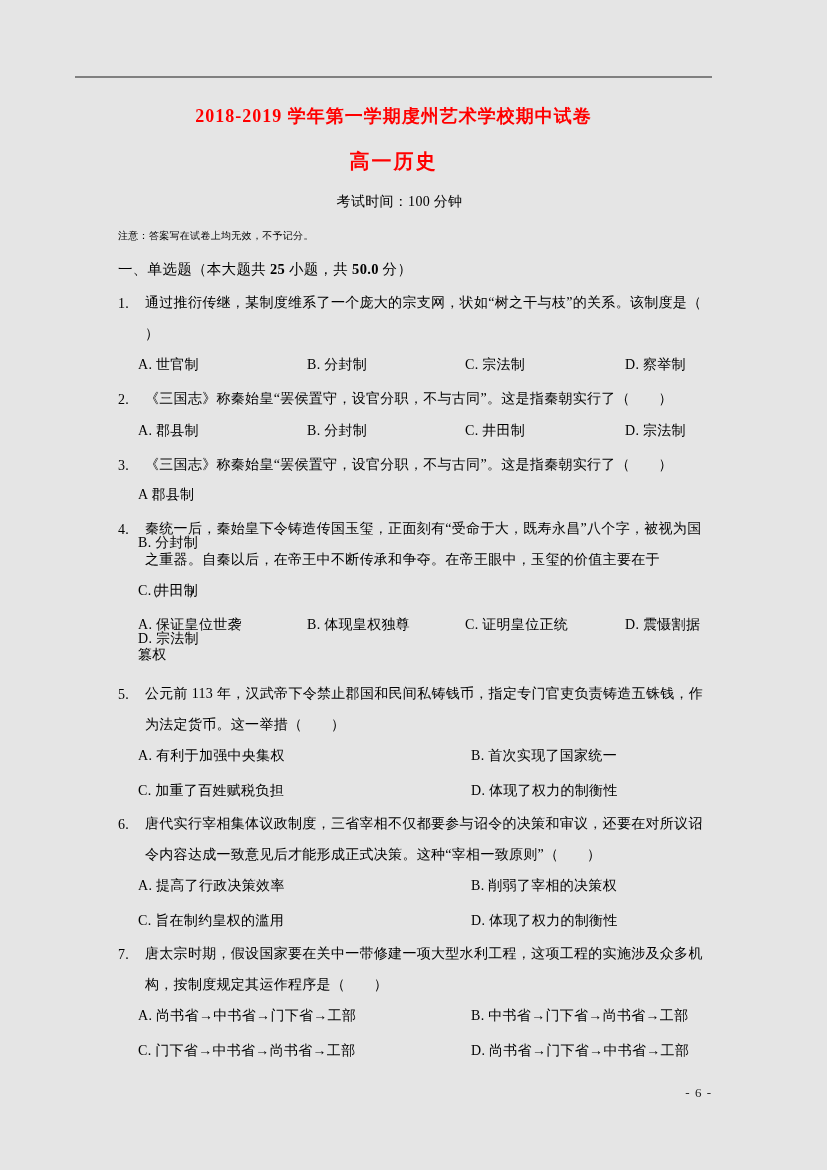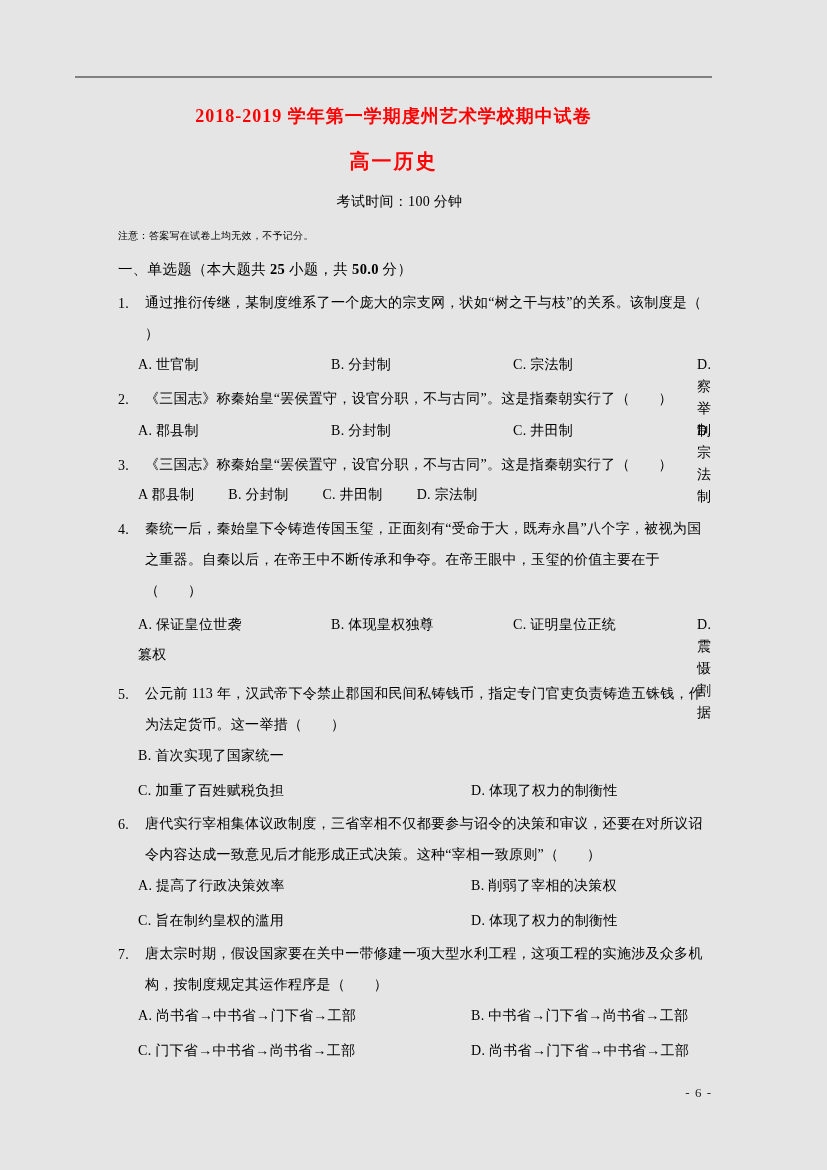--- a/index.html
+++ b/index.html
@@ -40,23 +40,23 @@
   .q{
     position:absolute;left:118px;width:597px;
     font-size:14px;line-height:31px;letter-spacing:0.3px;
   }
   .q .num{position:absolute;left:0;top:1px;}
   .q .qtext{margin-left:27px;}
   .opts{
     position:absolute;left:138px;width:577px;
     font-size:14px;line-height:22px;letter-spacing:0.3px;
   }
-  .opts4{display:grid;grid-template-columns:169px 158px 160px 1fr;gap:24px;}
+  .opts4{display:grid;grid-template-columns:169px 158px 160px 1fr;}
   .opts2{display:grid;grid-template-columns:333px 1fr;}
-  .opts-inline{display:flex;gap:34px;}
+  .opts-inline{display:flex;gap:26px;flex-direction:column;}
   .footer-pagenum{
     position:absolute;left:75px;top:1085px;width:637px;
     text-align:right;font-size:13px;color:#222;letter-spacing:1px;
   }
 </style>
 </head>
 <body>
 
 <div class="page">
 
@@ -112,20 +112,21 @@
     <span>C. 证明皇位正统</span>
     <span>D. 震慑割据</span>
   </div>
   <div class="opts" style="top:644px">篡权</div>
 
   <div class="q" style="top:678px">
     <span class="num">5.</span>
     <div class="qtext">公元前 113 年，汉武帝下令禁止郡国和民间私铸钱币，指定专门官吏负责铸造五铢钱，作为法定货币。这一举措（　　）</div>
   </div>
   <div class="opts opts2" style="top:745px">
+    <span>A. 有利于加强中央集权</span>
     <span>B. 首次实现了国家统一</span>
   </div>
   <div class="opts opts2" style="top:780px">
     <span>C. 加重了百姓赋税负担</span>
     <span>D. 体现了权力的制衡性</span>
   </div>
 
   <div class="q" style="top:808px">
     <span class="num">6.</span>
     <div class="qtext">唐代实行宰相集体议政制度，三省宰相不仅都要参与诏令的决策和审议，还要在对所议诏令内容达成一致意见后才能形成正式决策。这种“宰相一致原则”（　　）</div>

